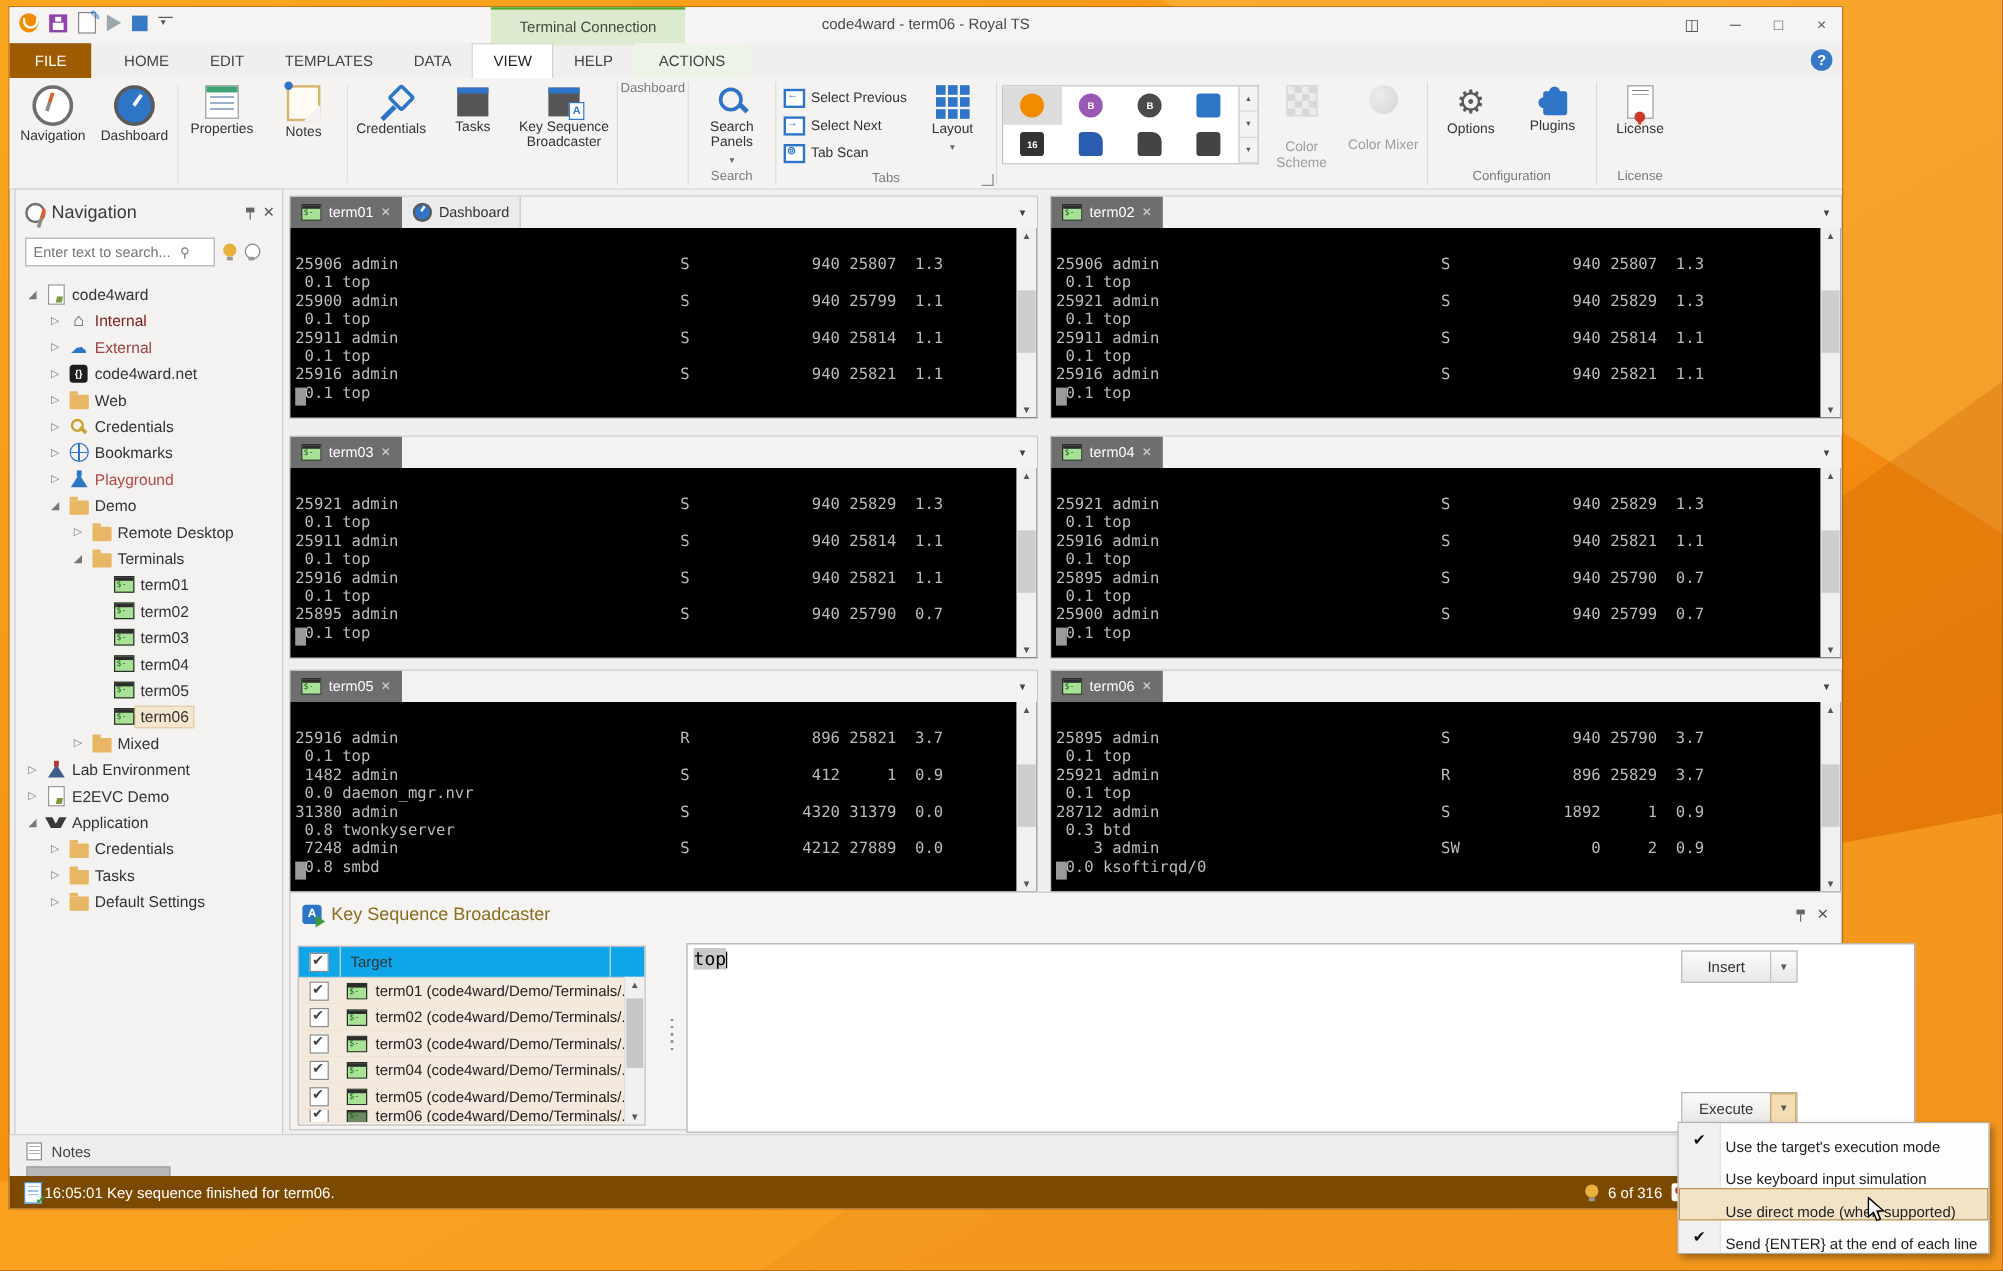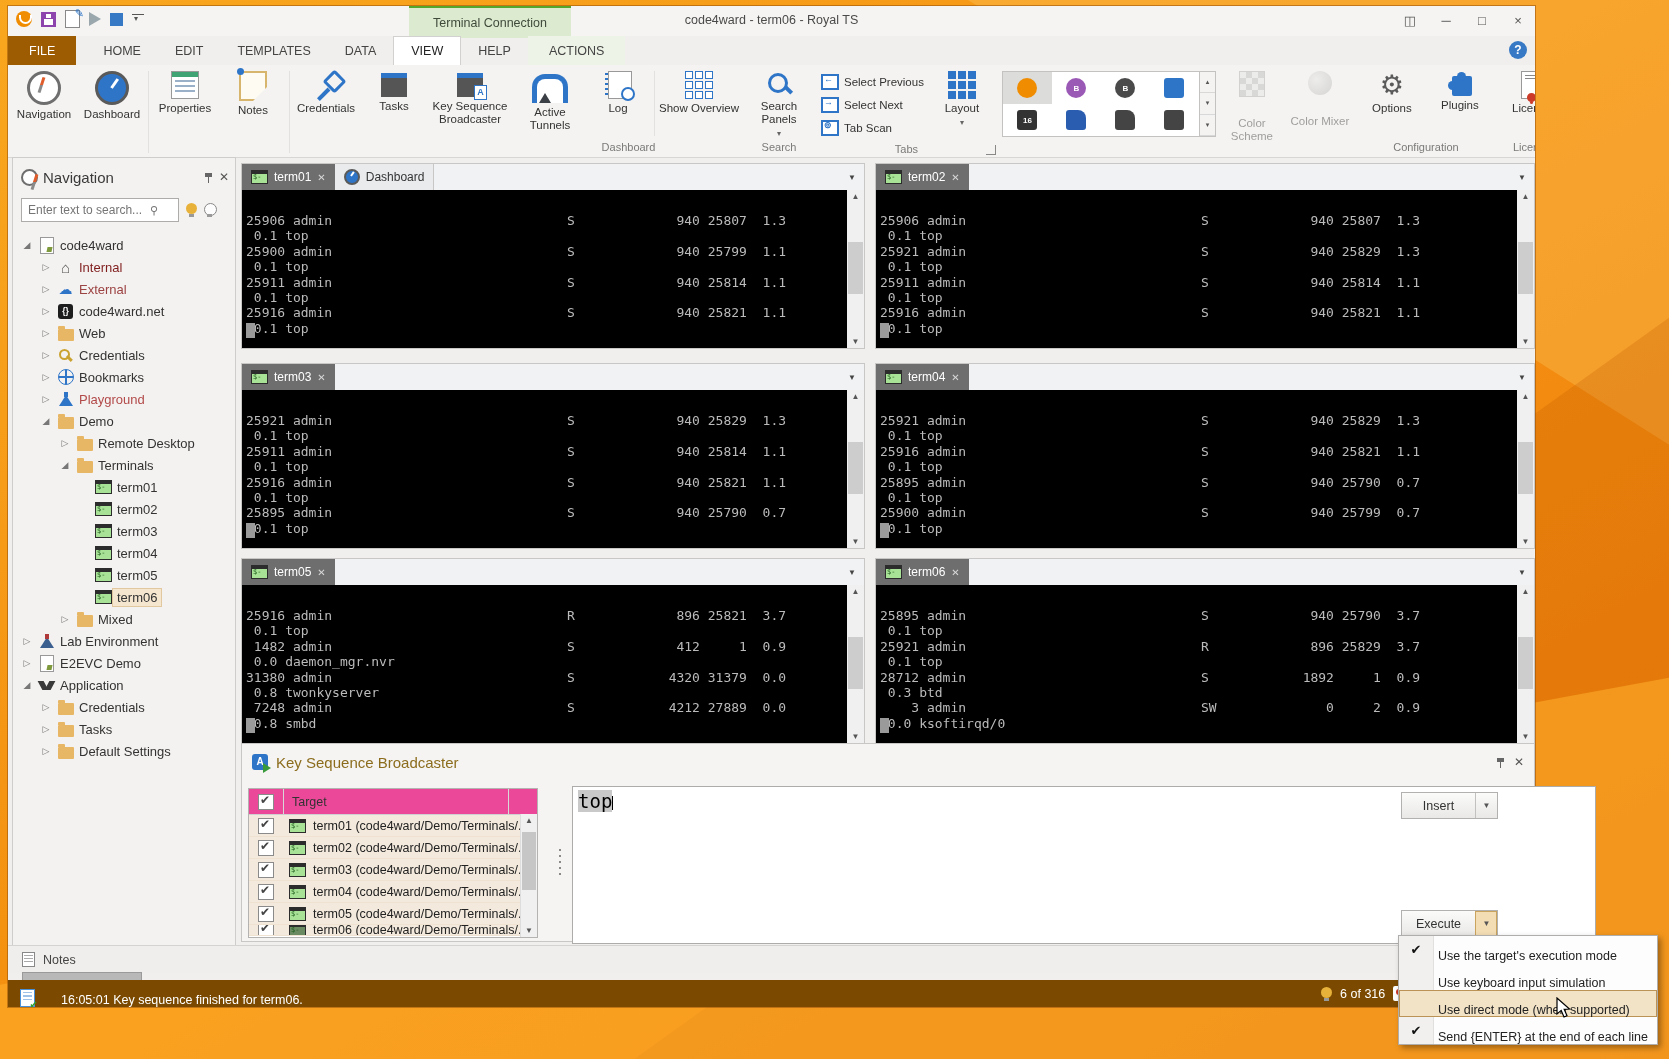--- a/index.html
+++ b/index.html
@@ -188,50 +188,50 @@
   .termcursor{position:absolute;left:4px;bottom:10px;width:9px;height:15px;background:#9a9a9a;}
   .vscroll{position:absolute;right:0;top:0;bottom:0;width:17px;background:#f0f0f0;}
   .vscroll .up{position:absolute;top:2px;left:0;right:0;text-align:center;font-size:8px;color:#555;}
   .vscroll .dn{position:absolute;bottom:2px;left:0;right:0;text-align:center;font-size:8px;color:#555;}
   .vscroll .thumb{position:absolute;left:1px;right:1px;background:#cdcdcd;}
   
   #ksb{position:absolute;left:233px;top:737px;width:1292px;height:197px;background:#f5f4f2;border:1px solid #c9c7c5;}
   #ksb-head{position:absolute;left:10px;top:8px;right:10px;height:20px;display:flex;align-items:center;gap:8px;}
   #ksb-title{font-size:15px;color:#8c6d1e;flex:1;}
   #target-list{position:absolute;left:6px;top:44px;width:288px;height:148px;background:#fff;border:1px solid #b5b3b1;overflow:hidden;}
-  #target-head{height:25px;border-bottom:1px solid #d0d0d0;display:flex;align-items:center;background:#ec4899;}
+  #target-head{height:25px;border-bottom:1px solid #d0d0d0;display:flex;align-items:center;background:#0ea5e9;}
   #target-head .hsep{width:1px;height:100%;background:#d8d8d8;}
   #target-label{font-size:12.5px;color:#333;padding-left:8px;flex:1;}
   .chk{position:relative;width:14px;height:14px;background:#fff;border:1px solid #8a8a8a;flex:none;}
   .chk::after{content:"\2714";position:absolute;left:1px;top:-2px;font-size:12px;color:#444;}
   .chkcol{width:34px;display:flex;justify-content:center;flex:none;}
   .trow{height:21px;display:flex;align-items:center;background:#f3e9dc;border-bottom:1px solid #efe2d0;}
   .trow .tl{font-size:12.5px;color:#222;padding-left:6px;white-space:nowrap;overflow:hidden;display:flex;gap:7px;align-items:center;}
   #tl-scroll{position:absolute;right:0;top:25px;bottom:0;width:16px;background:#f0f0f0;border-left:1px solid #ddd;}
   #tl-scroll .thumb{position:absolute;left:1px;right:1px;top:18px;height:58px;background:#c6c6c6;}
   #splitdots{position:absolute;left:316px;top:105px;width:4px;height:26px;
       background:repeating-linear-gradient(#8a8a8a 0 2px,transparent 2px 6px);background-size:2px 100%;background-position:center;background-repeat:no-repeat;}
   #ksb-input{position:absolute;left:330px;top:42px;width:1012px;height:150px;background:#fff;border:1px solid #aeacaa;
-             font-family:"DejaVu Sans Mono",monospace;font-size:19px;color:#000;padding:3px 5px;}
+             font-family:"DejaVu Sans Mono",monospace;font-size:15px;color:#000;padding:3px 5px;}
   #ksb-input .sel{background:#c9c9c9;}
   #ksb-input .caret{display:inline-block;width:1px;height:14px;background:#000;vertical-align:middle;}
   .splitbtn{position:absolute;left:1159px;width:95px;height:25px;display:flex;border:1px solid #b3b1af;
             background:linear-gradient(#fbfbfa,#e9e8e6);}
   .splitbtn .main{flex:1;display:flex;align-items:center;justify-content:center;font-size:12.5px;color:#333;}
   .splitbtn .arr{width:21px;border-left:1px solid #c3c1bf;display:flex;align-items:center;justify-content:center;font-size:8px;color:#555;}
   #insert-btn{top:48px;}
   #execute-btn{top:166px;}
   #execute-btn .arr{background:#f3ddb5;outline:1px solid #caa35c;outline-offset:-1px;}
   
   #notesbar{position:absolute;left:0;right:0;top:939px;height:27px;background:#f0eeec;border-top:1px solid #d5d3d1;
             display:flex;align-items:center;gap:8px;padding-left:14px;}
   #notes-label{font-size:12.5px;color:#444;}
   #miniprog{position:absolute;left:14px;top:966px;width:118px;height:7px;background:#b8b8b8;border:1px solid #9a9a9a;}
   #statusbar{position:absolute;left:0;right:0;top:974px;height:27px;background:#7b4a00;color:#fff;
-             display:flex;align-items:flex-end;gap:26px;padding-left:12px;font-size:12.5px;}
+             display:flex;align-items:center;gap:2px;padding-left:12px;font-size:12.5px;}
   #status-right{position:absolute;right:112px;top:0;height:27px;display:flex;align-items:center;gap:8px;}
   
   #ctxmenu{position:absolute;left:1398px;top:935px;width:258px;background:#fdfdfd;border:1px solid #b0aeac;
            box-shadow:3px 3px 6px rgba(0,0,0,.35);z-index:50;}
   #ctxmenu::before{content:"";position:absolute;left:0;top:0;bottom:0;width:34px;background:#f1f0ee;border-right:1px solid #e2e0de;}
   .mitem{position:relative;height:27px;display:flex;align-items:center;font-size:12.5px;color:#222;}
   .mitem .mark{width:34px;text-align:center;font-size:13px;color:#111;flex:none;position:relative;}
   .mitem .mlabel{padding-left:5px;position:relative;margin-top:12px;}
   .mitem.hl{background:#f2e2c6;outline:1px solid #bb9357;outline-offset:-1px;}
   #cursor{position:absolute;left:1556px;top:997px;z-index:60;}
@@ -310,45 +310,20 @@
               <div class="lbl">Tasks</div>
             </div>
             <div class="rbtn" style="width: 80px;">
               <span class="ic i-ksb"></span>
               <div class="lbl">Key Sequence Broadcaster</div>
             </div>
           </div>
         </div>
         <span class="gsep"></span>
         <div class="rgroup">
-          <div class="rgroup-items">
-            <div class="rbtn">
-              <span class="ic i-tunnel"></span>
-              <div class="lbl">Active Tunnels</div>
-            </div>
-            <div class="rbtn">
-              <span class="ic i-log"></span>
-              <div class="lbl">Log</div>
-            </div>
-            <span class="isep"></span>
-            <div class="rbtn" style="width: 80px;">
-              <span class="grid9 outline">
-                <i></i>
-                <i></i>
-                <i></i>
-                <i></i>
-                <i></i>
-                <i></i>
-                <i></i>
-                <i></i>
-                <i></i>
-              </span>
-              <div class="lbl">Show Overview</div>
-            </div>
-          </div>
           <div class="rgroup-label">Dashboard</div>
         </div>
         <span class="gsep"></span>
         <div class="rgroup">
           <div class="rgroup-items">
             <div class="rbtn">
               <span class="ic i-search"></span>
               <div class="lbl">Search Panels</div>
               <div class="arrow">▾</div>
             </div>

